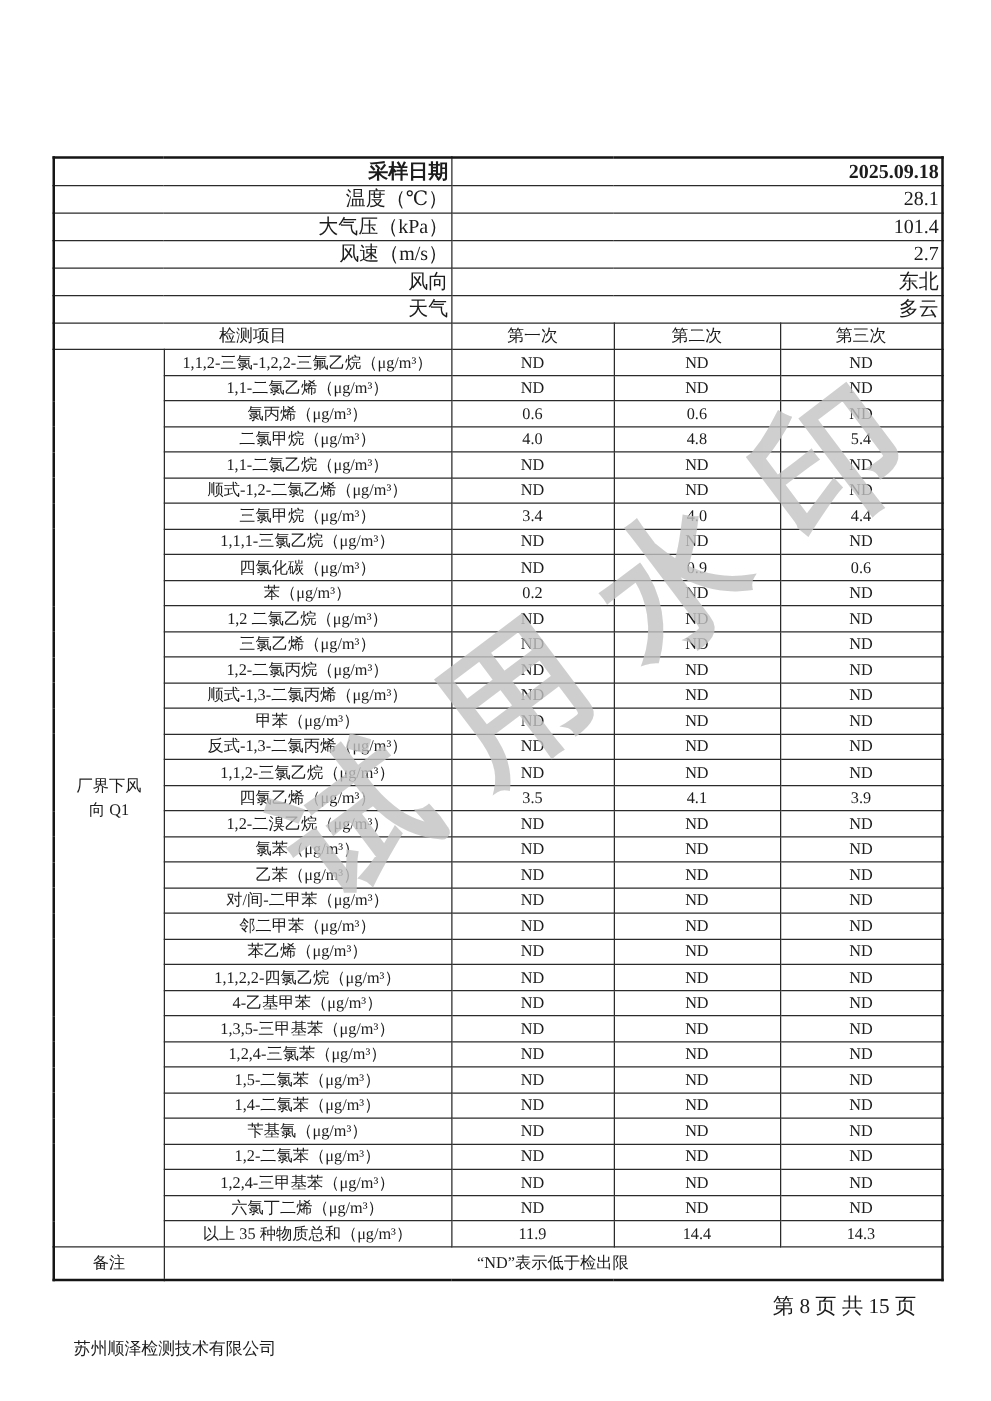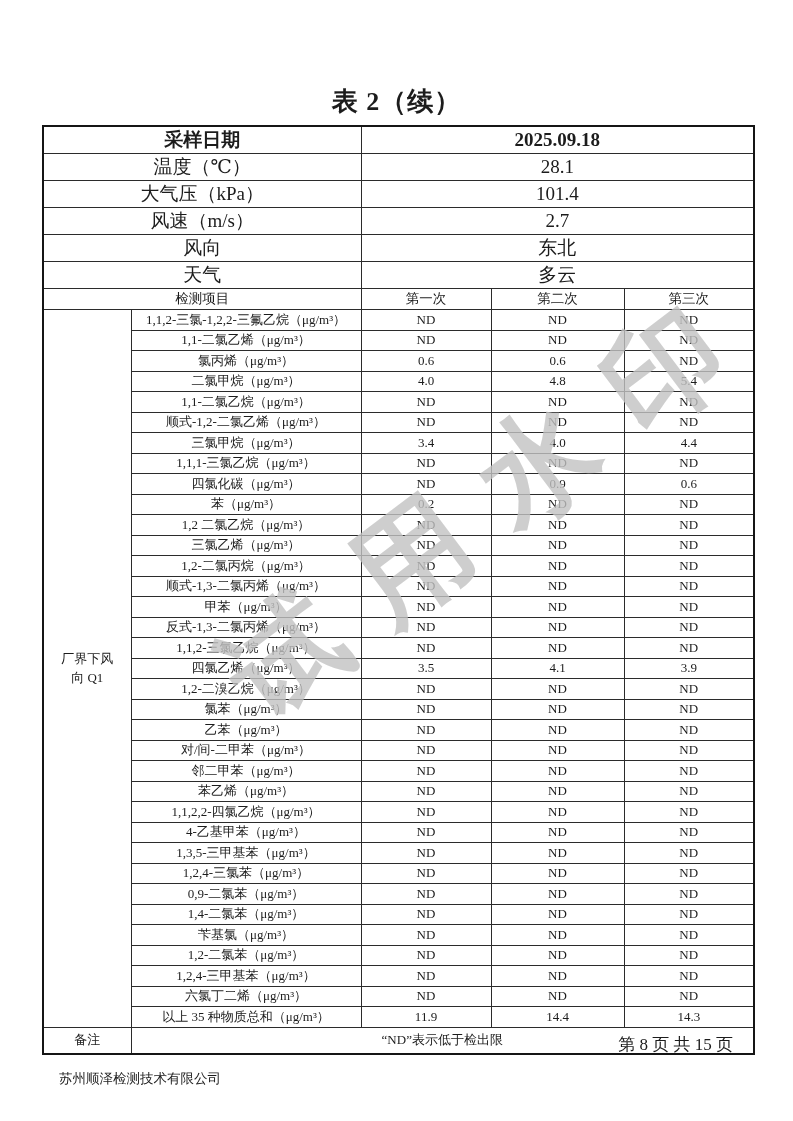--- a/index.html
+++ b/index.html
@@ -23,21 +23,21 @@
     position:absolute; left:42px; top:125px; width:711px;
     border-collapse:collapse; table-layout:fixed;
     border:2px solid #151515;
   }
   table.report td {
     border:1px solid #2b2b2b;
     text-align:center; vertical-align:middle;
     font-size:13px; padding:0 2px;
     white-space:nowrap; overflow:hidden;
   }
-  tr.meta td   { height:20px; font-size:19px; }
+  tr.meta td   { height:20px; font-size:16px;text-align:right; }
   tr.meta-first td { font-weight:bold; }
   tr.detect-header td { height:20px; font-size:13.5px; }
   tr.item td   { height:19.5px; }
   td.loc-cell  { font-size:13.5px; line-height:1.5; white-space:normal; }
   tr.remark td { height:25px; }
   td.remark-label { font-size:13.5px; }
   td.remark-text  { text-align:left; padding-left:9px; }
 
   .watermark {
     position:absolute; left:239px; top:630px; height:120px; line-height:120px;
@@ -54,21 +54,20 @@
   .footer-page {
     position:absolute; right:60px; top:1033px; font-size:17px;
   }
 </style>
 </head>
 <body>
 
 <div class="page">
 
 
-  <div class="page-title">表 2（续）</div>
 
   <table class="report">
     <colgroup>
       <col style="width:88px">
       <col style="width:230px">
       <col style="width:130px">
       <col style="width:133px">
       <col style="width:130px">
     </colgroup>
     <tbody>
@@ -268,21 +267,21 @@
           <td>ND</td>
           <td>ND</td>
         </tr>
         <tr class="item">
           <td>1,2,4-三氯苯（μg/m³）</td>
           <td>ND</td>
           <td>ND</td>
           <td>ND</td>
         </tr>
         <tr class="item">
-          <td>0,9-二氯苯（μg/m³）</td>
+          <td>1,5-二氯苯（μg/m³）</td>
           <td>ND</td>
           <td>ND</td>
           <td>ND</td>
         </tr>
         <tr class="item">
           <td>1,4-二氯苯（μg/m³）</td>
           <td>ND</td>
           <td>ND</td>
           <td>ND</td>
         </tr>

